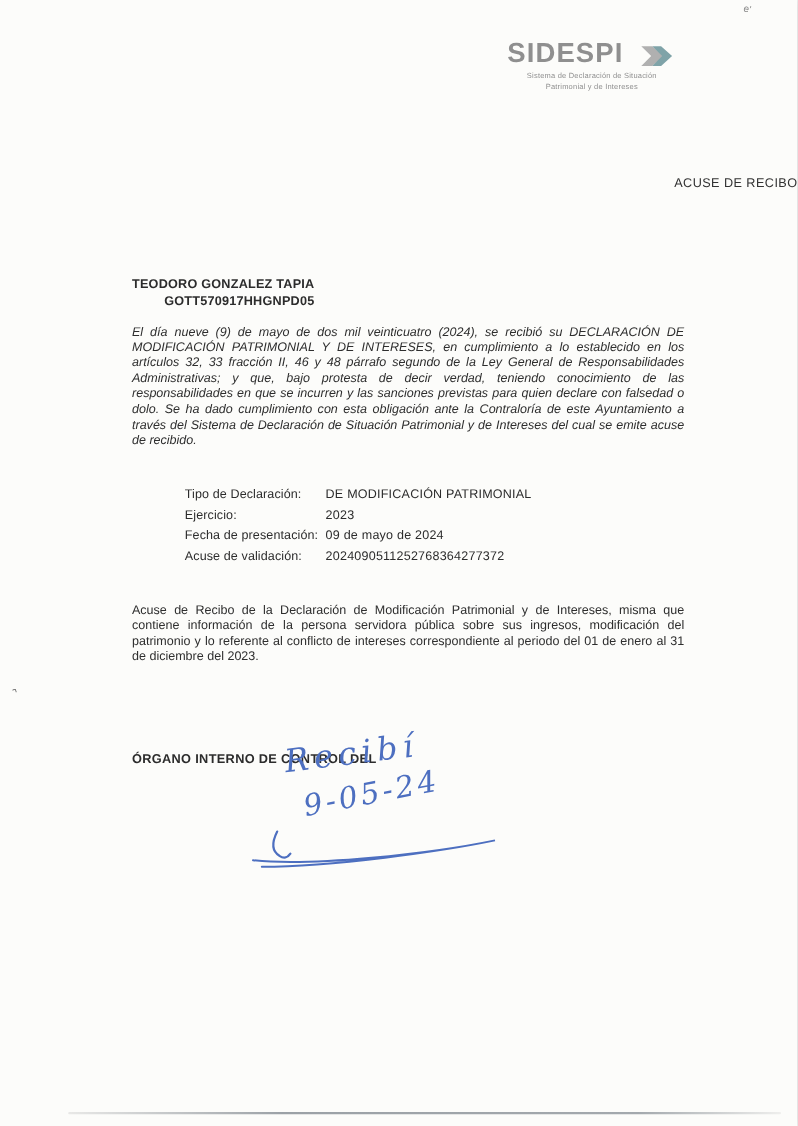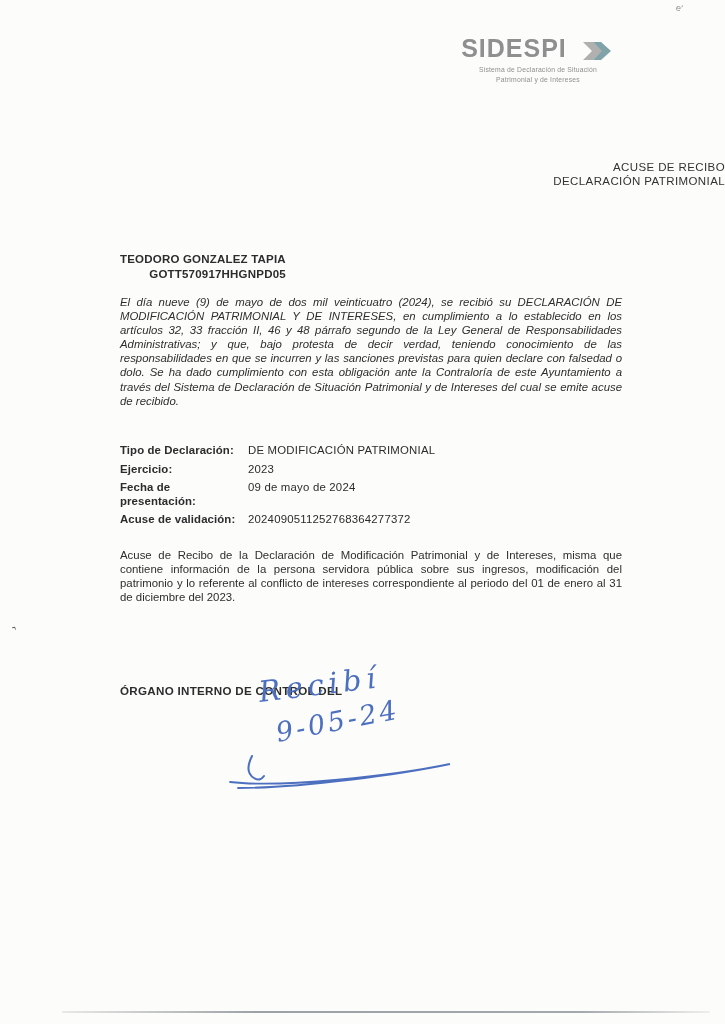--- a/index.html
+++ b/index.html
@@ -47,21 +47,21 @@
   }
   .para-main{top:295px;font-style:italic;}
   .para-close{top:548px;text-align:justify;}
 
   
   .fields{
     position:absolute;top:444px;left:120px;width:480px;
     font-size:11.4px;color:#2c2c2c;
   }
   .field-row{display:flex;margin-bottom:5px;line-height:13.5px;}
-  .field-label{font-weight:bold;width:128px;flex:0 0 128px;letter-spacing:.1px;}
+  .field-label{font-weight:normal;width:128px;flex:0 0 128px;letter-spacing:.1px;margin-left:48px;}
   .field-value{letter-spacing:.2px;text-align:center;}
 
   
   .issuer{
     position:absolute;top:684px;left:120px;
     font-size:11.6px;font-weight:bold;letter-spacing:.3px;color:#2c2c2c;
   }
 
   
   .handwriting{position:absolute;top:664px;left:212px;width:270px;height:140px;}
@@ -97,21 +97,20 @@
       </span>
     </div>
     <div class="logo-tagline">
       <div>Sistema de Declaración de Situación</div>
       <div>Patrimonial y de Intereses</div>
     </div>
   </div>
 
   <div class="title-block">
     <div>ACUSE DE RECIBO</div>
-    <div>DECLARACIÓN PATRIMONIAL</div>
   </div>
 
   <div class="recipient">
     <div>TEODORO GONZALEZ TAPIA</div>
     <div>GOTT570917HHGNPD05</div>
   </div>
 
   <div class="para para-main">El día nueve (9) de mayo de dos mil veinticuatro (2024), se recibió su DECLARACIÓN DE MODIFICACIÓN PATRIMONIAL Y DE INTERESES, en cumplimiento a lo establecido en los artículos 32, 33 fracción II, 46 y 48 párrafo segundo de la Ley General de Responsabilidades Administrativas; y que, bajo protesta de decir verdad, teniendo conocimiento de las responsabilidades en que se incurren y las sanciones previstas para quien declare con falsedad o dolo. Se ha dado cumplimiento con esta obligación ante la Contraloría de este Ayuntamiento a través del Sistema de Declaración de Situación Patrimonial y de Intereses del cual se emite acuse de recibido.</div>
 
   <div class="fields">

